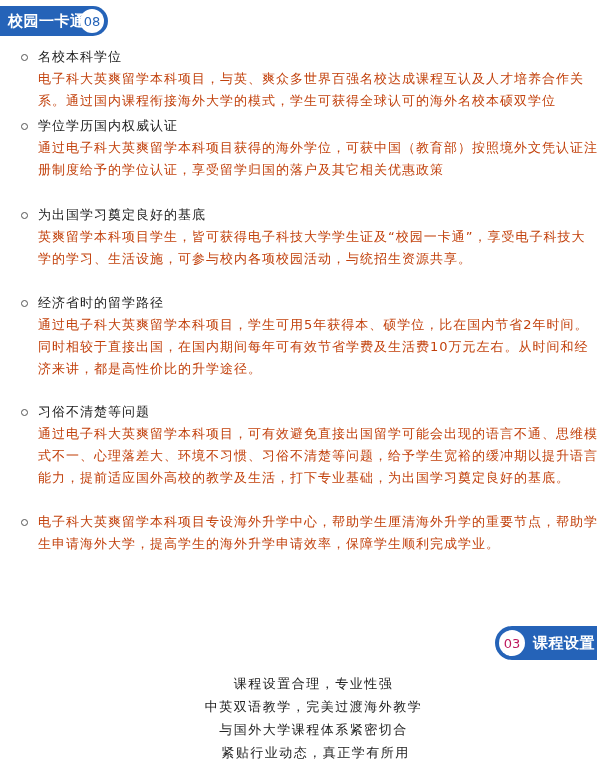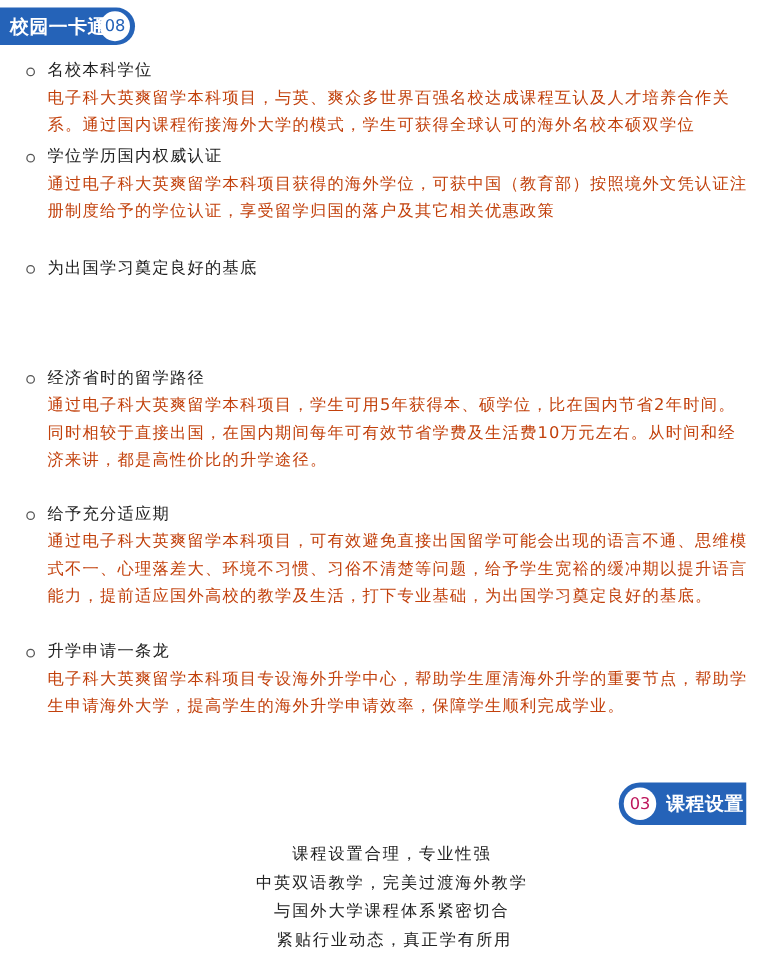--- a/index.html
+++ b/index.html
@@ -44,34 +44,34 @@
     <div class="body">电子科大英爽留学本科项目，与英、爽众多世界百强名校达成课程互认及人才培养合作关系。通过国内课程衔接海外大学的模式，学生可获得全球认可的海外名校本硕双学位</div>
   </div>
   <div class="item pos" style="top:69px;">
     <span class="bullet"></span>
     <div class="head">学位学历国内权威认证</div>
     <div class="body">通过电子科大英爽留学本科项目获得的海外学位，可获中国（教育部）按照境外文凭认证注册制度给予的学位认证，享受留学归国的落户及其它相关优惠政策</div>
   </div>
   <div class="item pos" style="top:158px;">
     <span class="bullet"></span>
     <div class="head">为出国学习奠定良好的基底</div>
+    <div class="body">英爽留学本科项目学生，皆可获得电子科技大学学生证及“校园一卡通”，享受电子科技大学的学习、生活设施，可参与校内各项校园活动，与统招生资源共享。</div>
   </div>
   <div class="item pos" style="top:246px;">
     <span class="bullet"></span>
     <div class="head">经济省时的留学路径</div>
     <div class="body">通过电子科大英爽留学本科项目，学生可用5年获得本、硕学位，比在国内节省2年时间。同时相较于直接出国，在国内期间每年可有效节省学费及生活费10万元左右。从时间和经济来讲，都是高性价比的升学途径。</div>
   </div>
   <div class="item pos" style="top:355px;">
     <span class="bullet"></span>
-    <div class="head">给予充分适应期</div>
+    <div class="head">习俗不清楚等问题</div>
     <div class="body">通过电子科大英爽留学本科项目，可有效避免直接出国留学可能会出现的语言不通、思维模式不一、心理落差大、环境不习惯、习俗不清楚等问题，给予学生宽裕的缓冲期以提升语言能力，提前适应国外高校的教学及生活，打下专业基础，为出国学习奠定良好的基底。</div>
   </div>
   <div class="item pos" style="top:465px;">
     <span class="bullet"></span>
-    <div class="head">升学申请一条龙</div>
     <div class="body">电子科大英爽留学本科项目专设海外升学中心，帮助学生厘清海外升学的重要节点，帮助学生申请海外大学，提高学生的海外升学申请效率，保障学生顺利完成学业。</div>
   </div>
 </div>
 
 <div class="badge-right">
   <span class="num">03</span>
   <span class="title">课程设置</span>
 </div>
 
 <div class="course">

